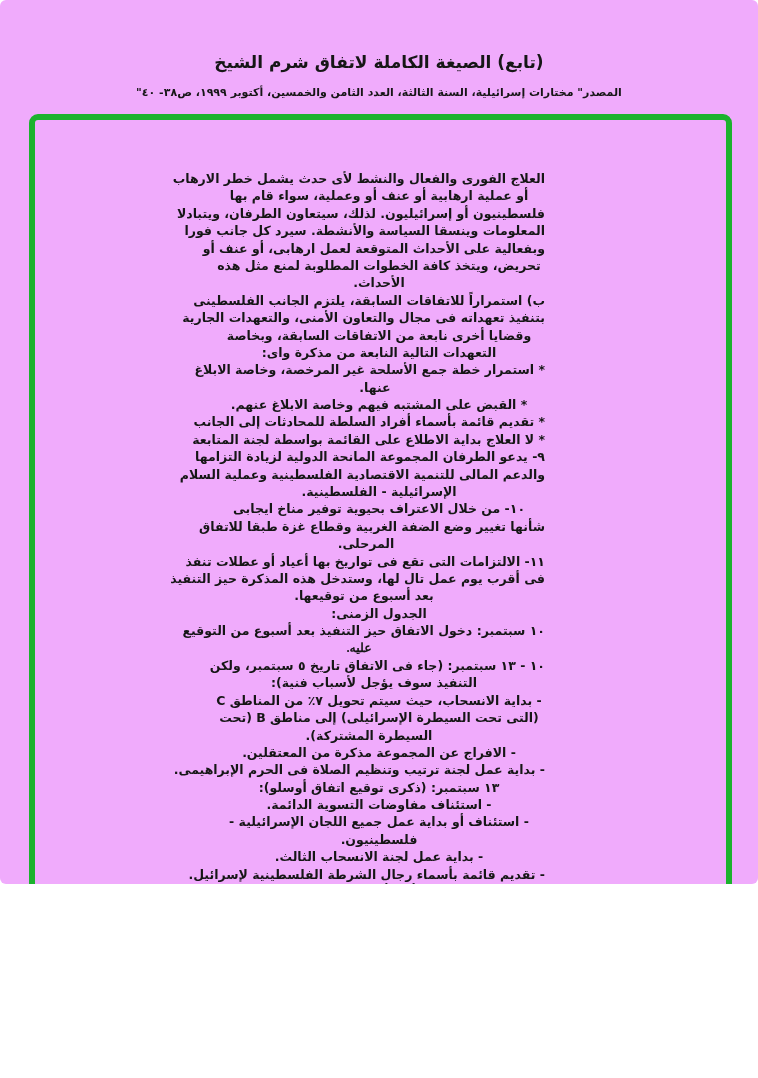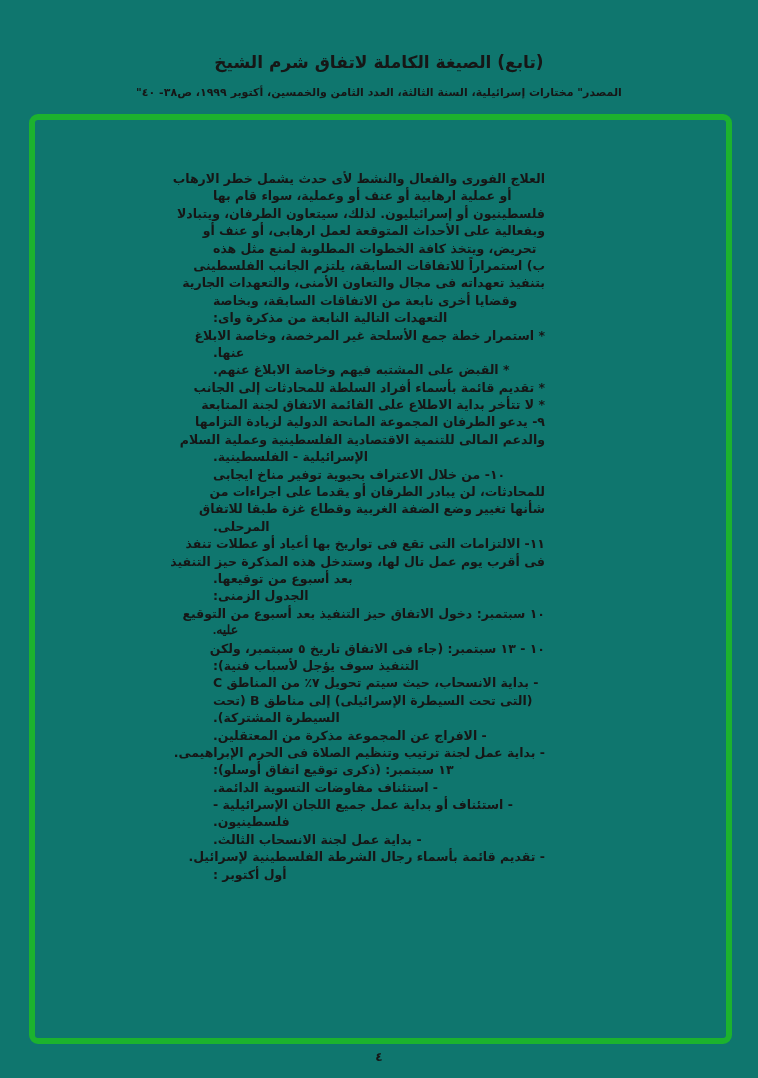--- a/index.html
+++ b/index.html
@@ -3,25 +3,26 @@
 <meta charset="utf-8">
 <style>
   html, body {
     margin: 0;
     padding: 0;
     background: #ffffff;
   }
   .page {
     position: relative;
     width: 758px;
-    height: 1078px;
-    background: #0f766e;
+    height: 884px;
+    background: #f0abfc;
     overflow: hidden;
     font-family: "DejaVu Sans", sans-serif;
     color: #161616;
+    border-radius: 6px;
   }
   .title {
     position: absolute;
     left: 0;
     right: 0;
     top: 52px;
     text-align: center;
     direction: rtl;
     font-size: 17px;
     font-weight: 700;
@@ -47,21 +48,21 @@
     border: 6px solid #1cb22e;
     border-radius: 9px;
     background: transparent;
   }
   .text-col {
     position: absolute;
     top: 170px;
     right: 213px;
     width: 332px;
     direction: rtl;
-    text-align: left;
+    text-align: center;
     font-size: 12.5px;
     font-weight: 700;
     line-height: 17.4px;
   }
   .text-col .line {
     white-space: nowrap;
     height: 17.4px;
   }
   .page-num {
     position: absolute;
@@ -77,36 +78,37 @@
 <body>
 
 <div class="page">
   <div class="title">(تابع) الصيغة الكاملة لاتفاق شرم الشيخ</div>
   <div class="source">المصدر" مختارات إسرائيلية، السنة الثالثة، العدد الثامن والخمسين، أكتوبر ١٩٩٩، ص٣٨- ٤٠"</div>
   <div class="green-box" style="border-color: rgb(28, 178, 46);"></div>
   <div class="text-col" id="doc-body" dir="rtl">
       <div class="line">العلاج الفورى والفعال والنشط لأى حدث يشمل خطر الارهاب</div>
       <div class="line">أو عملية ارهابية أو عنف أو وعملية، سواء قام بها</div>
       <div class="line">فلسطينيون أو إسرائيليون. لذلك، سيتعاون الطرفان، ويتبادلا</div>
+      <div class="line">المعلومات وينسقا السياسة والأنشطة. سيرد كل جانب فورا</div>
       <div class="line">وبفعالية على الأحداث المتوقعة لعمل ارهابى، أو عنف أو</div>
       <div class="line">تحريض، ويتخذ كافة الخطوات المطلوبة لمنع مثل هذه</div>
+      <div class="line">الأحداث.</div>
       <div class="line">ب) استمراراً للاتفاقات السابقة، يلتزم الجانب الفلسطينى</div>
       <div class="line">بتنفيذ تعهداته فى مجال والتعاون الأمنى، والتعهدات الجارية</div>
       <div class="line">وقضايا أخرى نابعة من الاتفاقات السابقة، وبخاصة</div>
       <div class="line">التعهدات التالية النابعة من مذكرة واى:</div>
       <div class="line">* استمرار خطة جمع الأسلحة غير المرخصة، وخاصة الابلاغ</div>
       <div class="line" style="padding-right: 8px;">عنها.</div>
       <div class="line">* القبض على المشتبه فيهم وخاصة الابلاغ عنهم.</div>
       <div class="line">* تقديم قائمة بأسماء أفراد السلطة للمحادثات إلى الجانب</div>
-      <div class="line">* لا تتأخر بداية الاطلاع على القائمة الاتفاق لجنة المتابعة</div>
+      <div class="line">* لا العلاج بداية الاطلاع على القائمة بواسطة لجنة المتابعة</div>
       <div class="line">٩- يدعو الطرفان المجموعة المانحة الدولية لزيادة التزامها</div>
       <div class="line">والدعم المالى للتنمية الاقتصادية الفلسطينية وعملية السلام</div>
       <div class="line">الإسرائيلية - الفلسطينية.</div>
       <div class="line">١٠- من خلال الاعتراف بحيوية توفير مناخ ايجابى</div>
-      <div class="line">للمحادثات، لن يبادر الطرفان أو يقدما على اجراءات من</div>
       <div class="line">شأنها تغيير وضع الضفة الغربية وقطاع غزة طبقا للاتفاق</div>
       <div class="line" style="padding-right: 26px;">المرحلى.</div>
       <div class="line">١١- الالتزامات التى تقع فى تواريخ بها أعياد أو عطلات تنفذ</div>
       <div class="line">فى أقرب يوم عمل تال لها، وستدخل هذه المذكرة حيز التنفيذ</div>
       <div class="line" style="padding-right: 30px;">بعد أسبوع من توقيعها.</div>
       <div class="line">الجدول الزمنى:</div>
       <div class="line">١٠ سبتمبر: دخول الاتفاق حيز التنفيذ بعد أسبوع من التوقيع</div>
       <div class="line" style="padding-right: 40px; font-family: Liberation Serif, serif;">عليه.</div>
       <div class="line">١٠ - ١٣ سبتمبر: (جاء فى الاتفاق تاريخ ٥ سبتمبر، ولكن</div>
       <div class="line" style="padding-right: 10px;">التنفيذ سوف يؤجل لأسباب فنية):</div>

